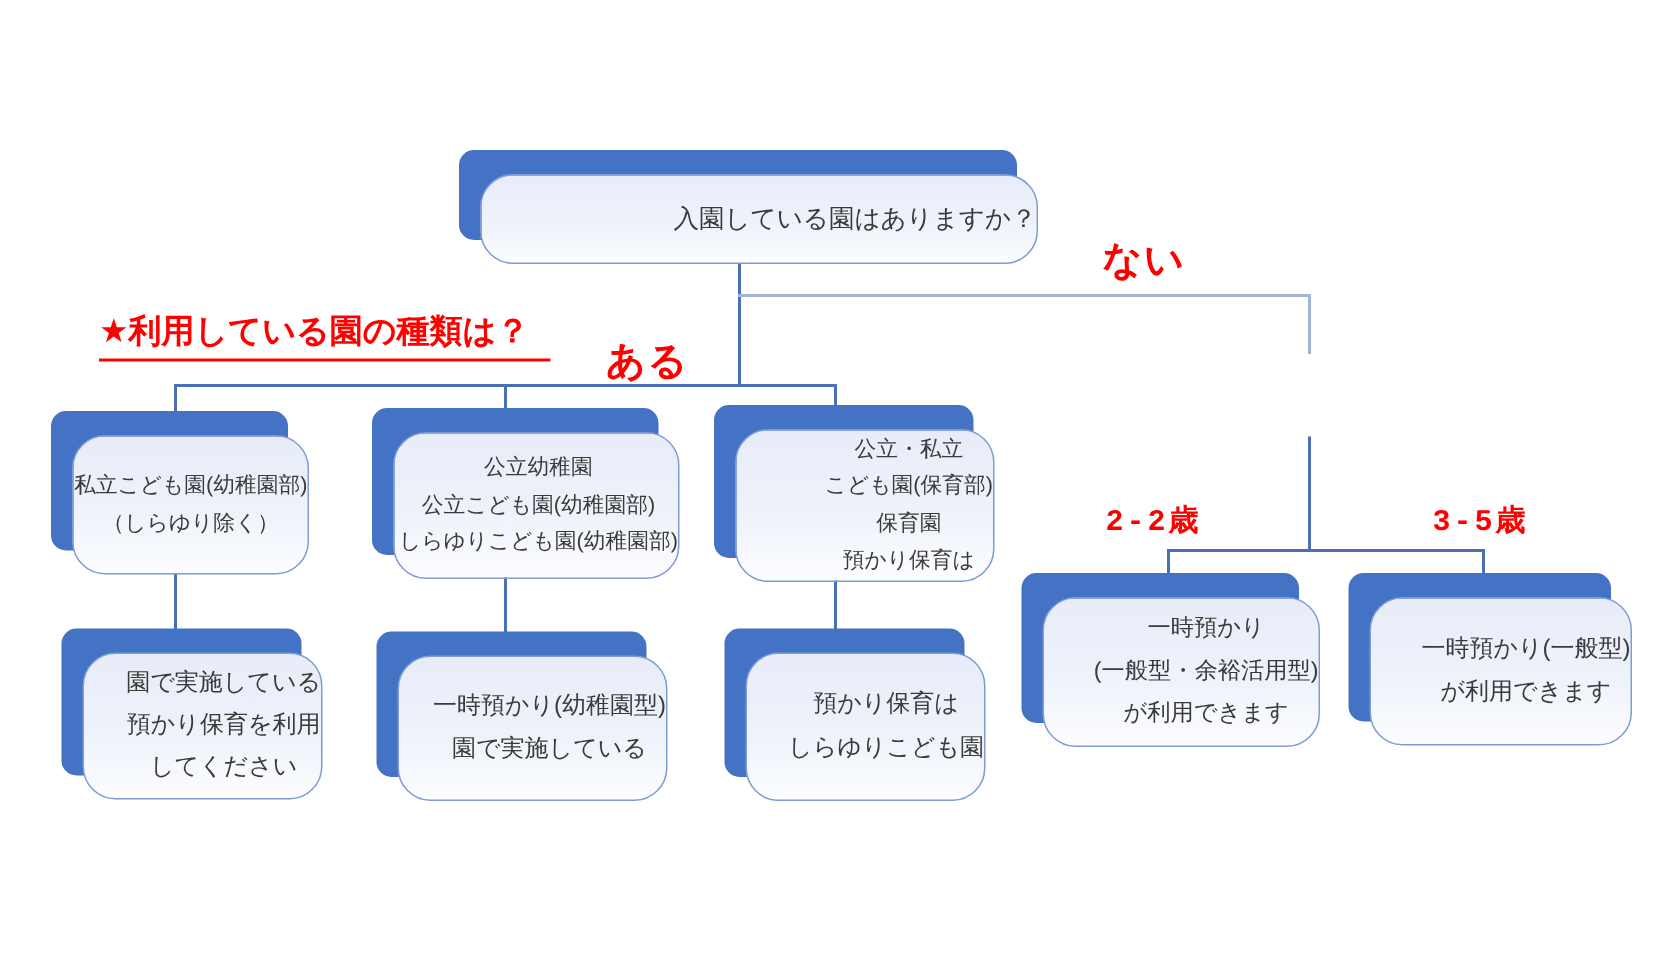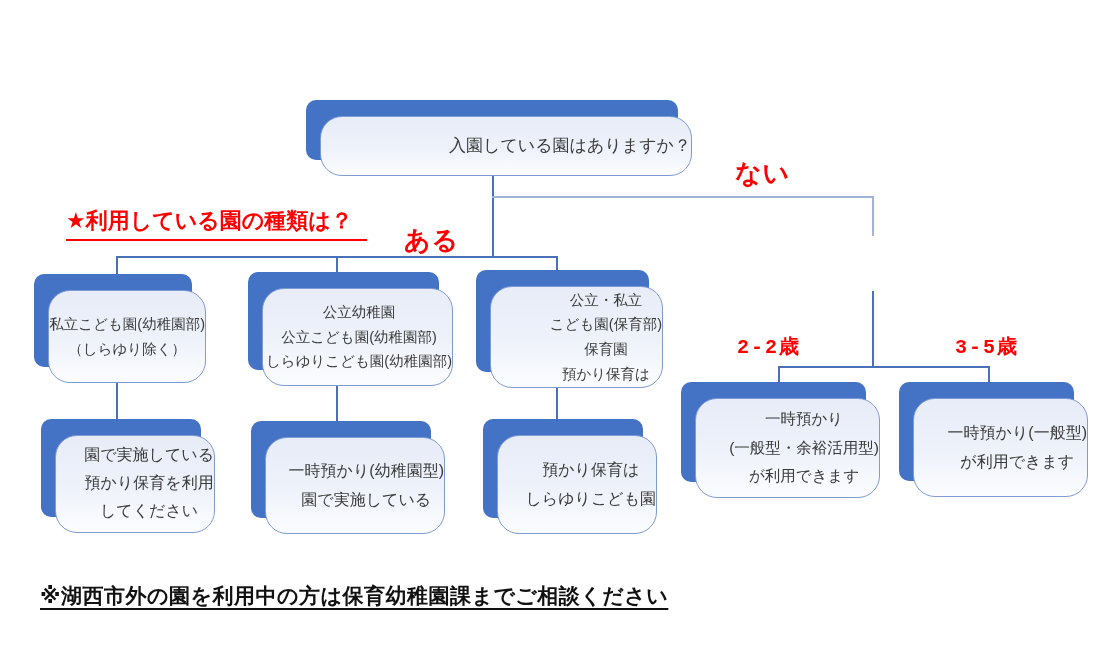--- a/index.html
+++ b/index.html
@@ -133,15 +133,14 @@
     </div>
   </div>
   <div class="node" style="left:913px;top:398px;width:175px;height:99px;">
     <div class="node-shadow"></div>
     <div class="node-face">
       <span class="node-text t16">一時預かり(一般型)
 が利用できます</span>
     </div>
   </div>
 
-  <div class="footnote">※湖西市外の園を利用中の方は保育幼稚園課までご相談ください</div>
 
 </div>
 
 </body></html>

